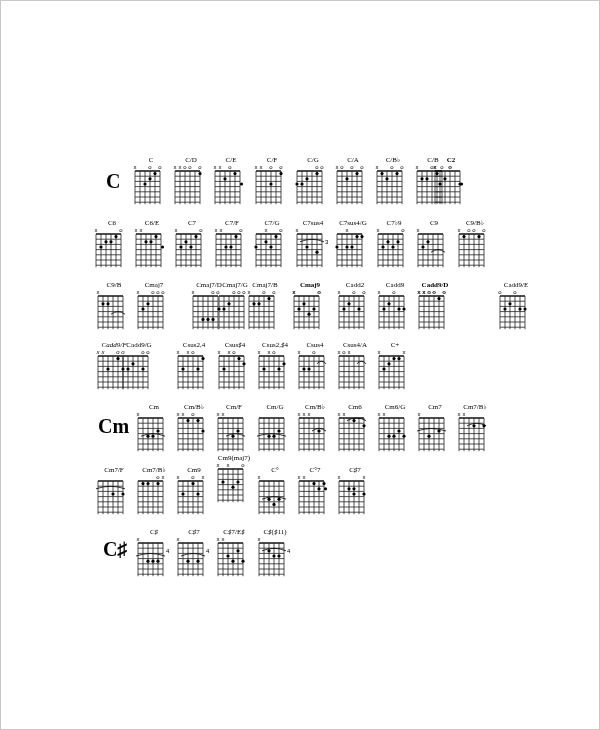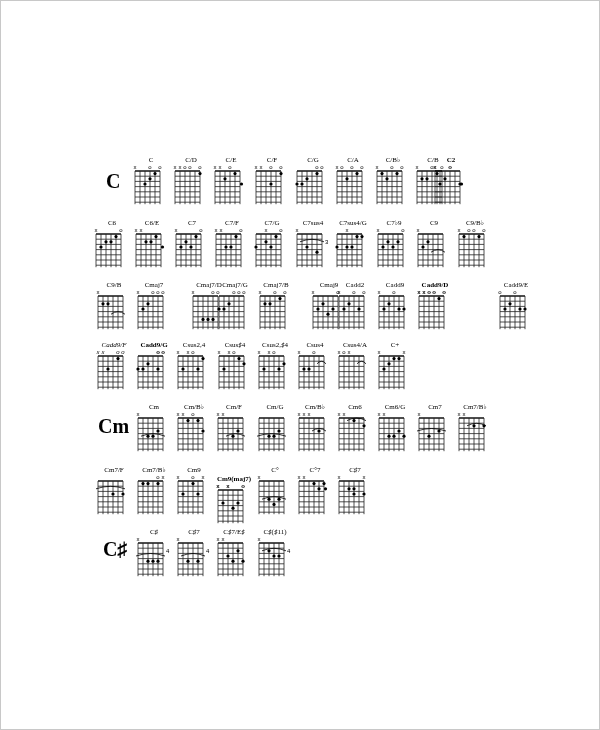--- a/index.html
+++ b/index.html
@@ -572,21 +572,21 @@
           <line x1="9" x2="9" y1="7" y2="40.2" stroke="#222" stroke-width="0.8"></line>
           <line x1="14" x2="14" y1="7" y2="40.2" stroke="#222" stroke-width="0.8"></line>
           <line x1="19" x2="19" y1="7" y2="40.2" stroke="#222" stroke-width="0.8"></line>
           <line x1="24" x2="24" y1="7" y2="40.2" stroke="#222" stroke-width="0.8"></line>
           <line x1="29" x2="29" y1="7" y2="40.2" stroke="#222" stroke-width="0.8"></line>
           <circle cx="14" cy="14.8" r="1.6" fill="#000"></circle>
           <circle cx="4" cy="20" r="1.6" fill="#000"></circle>
           <circle cx="9" cy="20" r="1.6" fill="#000"></circle>
         </svg>
       </div>
-      <div class="chord" style="left: 255px; top: 280px;">
+      <div class="chord" style="left: 244px; top: 280px;">
         <div class="chord-name">Cmaj7/B</div>
         <svg width="40" height="44">
           <text x="4" y="5" font-size="6" text-anchor="middle" font-family="Liberation Sans, sans-serif" fill="#000">x</text>
           <text x="19" y="5" font-size="6" text-anchor="middle" font-family="Liberation Sans, sans-serif" fill="#000">o</text>
           <text x="29" y="5" font-size="6" text-anchor="middle" font-family="Liberation Sans, sans-serif" fill="#000">o</text>
           <line x1="4" x2="29" y1="7" y2="7" stroke="#000" stroke-width="1.4"></line>
           <line x1="4" x2="29" y1="12.2" y2="12.2" stroke="#222" stroke-width="0.8"></line>
           <line x1="4" x2="29" y1="17.4" y2="17.4" stroke="#222" stroke-width="0.8"></line>
           <line x1="4" x2="29" y1="22.6" y2="22.6" stroke="#222" stroke-width="0.8"></line>
           <line x1="4" x2="29" y1="27.8" y2="27.8" stroke="#222" stroke-width="0.8"></line>
@@ -596,21 +596,21 @@
           <line x1="9" x2="9" y1="7" y2="40.2" stroke="#222" stroke-width="0.8"></line>
           <line x1="14" x2="14" y1="7" y2="40.2" stroke="#222" stroke-width="0.8"></line>
           <line x1="19" x2="19" y1="7" y2="40.2" stroke="#222" stroke-width="0.8"></line>
           <line x1="24" x2="24" y1="7" y2="40.2" stroke="#222" stroke-width="0.8"></line>
           <line x1="29" x2="29" y1="7" y2="40.2" stroke="#222" stroke-width="0.8"></line>
           <circle cx="9" cy="14.8" r="1.6" fill="#000"></circle>
           <circle cx="14" cy="14.8" r="1.6" fill="#000"></circle>
           <circle cx="24" cy="9.6" r="1.6" fill="#000"></circle>
         </svg>
       </div>
-      <div class="chord" style="left: 308px; top: 280px;">
+      <div class="chord" style="left: 289px; top: 280px; font-weight: bold;">
         <div class="chord-name">Cmaj9</div>
         <svg width="40" height="44">
           <text x="4" y="5" font-size="6" text-anchor="middle" font-family="Liberation Sans, sans-serif" fill="#000">x</text>
           <text x="29" y="5" font-size="6" text-anchor="middle" font-family="Liberation Sans, sans-serif" fill="#000">o</text>
           <line x1="4" x2="29" y1="7" y2="7" stroke="#000" stroke-width="1.4"></line>
           <line x1="4" x2="29" y1="12.2" y2="12.2" stroke="#222" stroke-width="0.8"></line>
           <line x1="4" x2="29" y1="17.4" y2="17.4" stroke="#222" stroke-width="0.8"></line>
           <line x1="4" x2="29" y1="22.6" y2="22.6" stroke="#222" stroke-width="0.8"></line>
           <line x1="4" x2="29" y1="27.8" y2="27.8" stroke="#222" stroke-width="0.8"></line>
           <line x1="4" x2="29" y1="33" y2="33" stroke="#222" stroke-width="0.8"></line>
@@ -740,21 +740,21 @@
           <line x1="4" x2="4" y1="7" y2="40.2" stroke="#222" stroke-width="0.8"></line>
           <line x1="9" x2="9" y1="7" y2="40.2" stroke="#222" stroke-width="0.8"></line>
           <line x1="14" x2="14" y1="7" y2="40.2" stroke="#222" stroke-width="0.8"></line>
           <line x1="19" x2="19" y1="7" y2="40.2" stroke="#222" stroke-width="0.8"></line>
           <line x1="24" x2="24" y1="7" y2="40.2" stroke="#222" stroke-width="0.8"></line>
           <line x1="29" x2="29" y1="7" y2="40.2" stroke="#222" stroke-width="0.8"></line>
           <circle cx="24" cy="9.6" r="1.6" fill="#000"></circle>
           <circle cx="14" cy="20" r="1.6" fill="#000"></circle>
         </svg>
       </div>
-      <div class="chord" style="left: 133px; top: 340px; font-weight: bold;">
+      <div class="chord" style="left: 118px; top: 340px;">
         <div class="chord-name">Cadd9/G</div>
         <svg width="40" height="44">
           <text x="24" y="5" font-size="6" text-anchor="middle" font-family="Liberation Sans, sans-serif" fill="#000">o</text>
           <text x="29" y="5" font-size="6" text-anchor="middle" font-family="Liberation Sans, sans-serif" fill="#000">o</text>
           <line x1="4" x2="29" y1="7" y2="7" stroke="#000" stroke-width="1.4"></line>
           <line x1="4" x2="29" y1="12.2" y2="12.2" stroke="#222" stroke-width="0.8"></line>
           <line x1="4" x2="29" y1="17.4" y2="17.4" stroke="#222" stroke-width="0.8"></line>
           <line x1="4" x2="29" y1="22.6" y2="22.6" stroke="#222" stroke-width="0.8"></line>
           <line x1="4" x2="29" y1="27.8" y2="27.8" stroke="#222" stroke-width="0.8"></line>
           <line x1="4" x2="29" y1="33" y2="33" stroke="#222" stroke-width="0.8"></line>
@@ -1180,21 +1180,21 @@
           <line x1="9" x2="9" y1="7" y2="40.2" stroke="#222" stroke-width="0.8"></line>
           <line x1="14" x2="14" y1="7" y2="40.2" stroke="#222" stroke-width="0.8"></line>
           <line x1="19" x2="19" y1="7" y2="40.2" stroke="#222" stroke-width="0.8"></line>
           <line x1="24" x2="24" y1="7" y2="40.2" stroke="#222" stroke-width="0.8"></line>
           <line x1="29" x2="29" y1="7" y2="40.2" stroke="#222" stroke-width="0.8"></line>
           <circle cx="19" cy="9.6" r="1.6" fill="#000"></circle>
           <circle cx="9" cy="20" r="1.6" fill="#000"></circle>
           <circle cx="24" cy="20" r="1.6" fill="#000"></circle>
         </svg>
       </div>
-      <div class="chord" style="left: 213px; top: 474px; font-weight: bold;">
+      <div class="chord" style="left: 213px; top: 453px;">
         <div class="chord-name">Cm9(maj7)</div>
         <svg width="40" height="44">
           <text x="4" y="5" font-size="6" text-anchor="middle" font-family="Liberation Sans, sans-serif" fill="#000">x</text>
           <text x="14" y="5" font-size="6" text-anchor="middle" font-family="Liberation Sans, sans-serif" fill="#000">x</text>
           <text x="29" y="5" font-size="6" text-anchor="middle" font-family="Liberation Sans, sans-serif" fill="#000">o</text>
           <line x1="4" x2="29" y1="7" y2="7" stroke="#000" stroke-width="1.4"></line>
           <line x1="4" x2="29" y1="12.2" y2="12.2" stroke="#222" stroke-width="0.8"></line>
           <line x1="4" x2="29" y1="17.4" y2="17.4" stroke="#222" stroke-width="0.8"></line>
           <line x1="4" x2="29" y1="22.6" y2="22.6" stroke="#222" stroke-width="0.8"></line>
           <line x1="4" x2="29" y1="27.8" y2="27.8" stroke="#222" stroke-width="0.8"></line>

